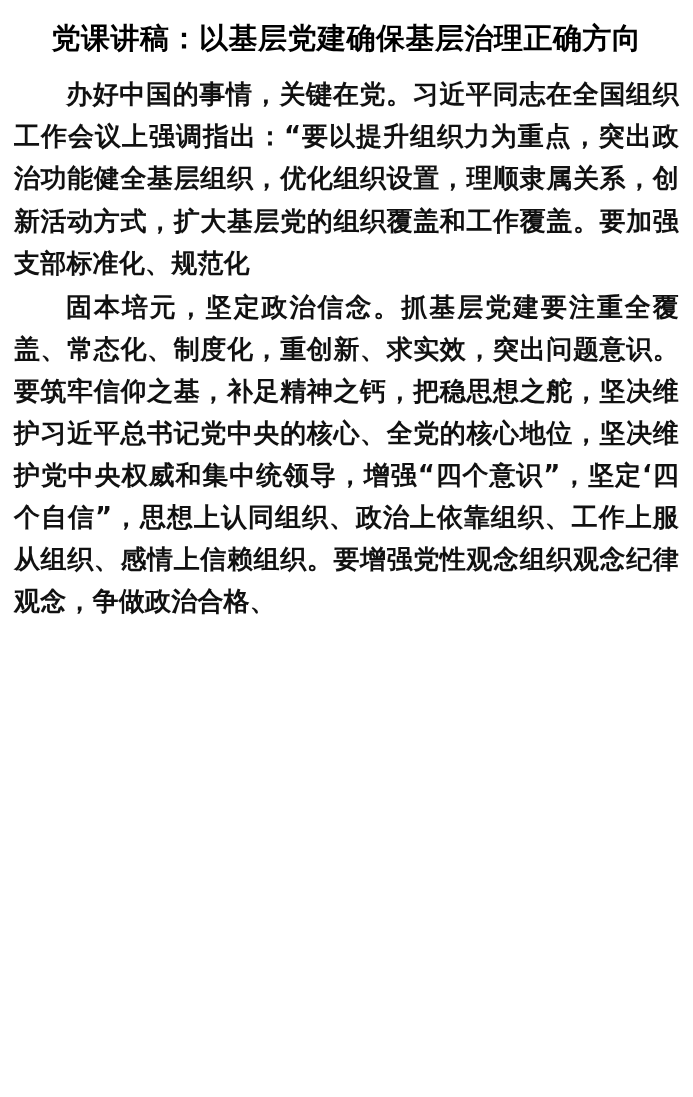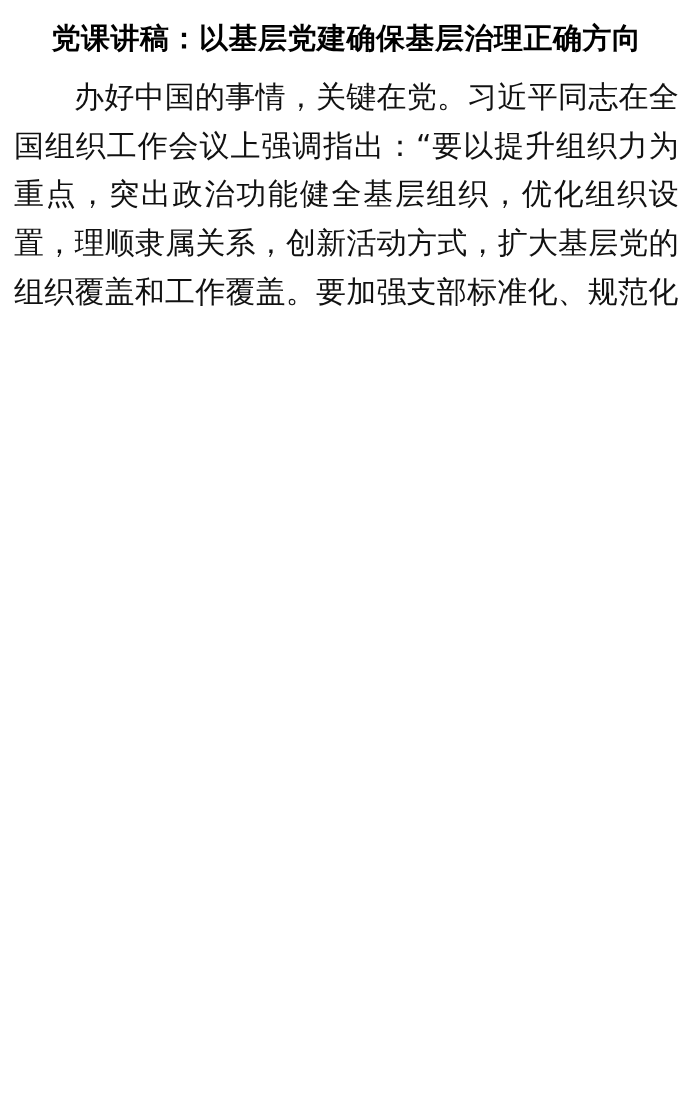--- a/index.html
+++ b/index.html
@@ -24,33 +24,35 @@
   .doc-title {
     font-size: 29px;
     font-weight: 700;
     line-height: 1.42;
     text-align: center;
     letter-spacing: 0.5px;
     margin: 0 0 14px 0;
     color: #000000;
   }
   .doc-body {
-    font-size: 30px;
+    font-size: 26px;
     line-height: 1.62;
     color: #111111;
     letter-spacing: 0.2px;
+    font-weight: bold;
   }
   .para {
     margin: 0 0 2px 0;
     text-align: justify;
     text-justify: inter-ideograph;
     text-indent: 2em;
   }
 </style>
 </head>
 <body>
 
 <div class="page">
   <h1 class="doc-title">党课讲稿：以基层党建确保基层治理正确方向</h1>
   <div class="doc-body">
     <p class="para">办好中国的事情，关键在党。习近平同志在全国组织工作会议上强调指出：“要以提升组织力为重点，突出政治功能健全基层组织，优化组织设置，理顺隶属关系，创新活动方式，扩大基层党的组织覆盖和工作覆盖。要加强支部标准化、规范化</p>
+    <p class="para">固本培元，坚定政治信念。抓基层党建要注重全覆盖、常态化、制度化，重创新、求实效，突出问题意识。要筑牢信仰之基，补足精神之钙，把稳思想之舵，坚决维护习近平总书记党中央的核心、全党的核心地位，坚决维护党中央权威和集中统领导，增强“四个意识”，坚定‘四个自信”，思想上认同组织、政治上依靠组织、工作上服从组织、感情上信赖组织。要增强党性观念组织观念纪律观念，争做政治合格、</p>
   </div>
 </div>
 
 </body></html>

